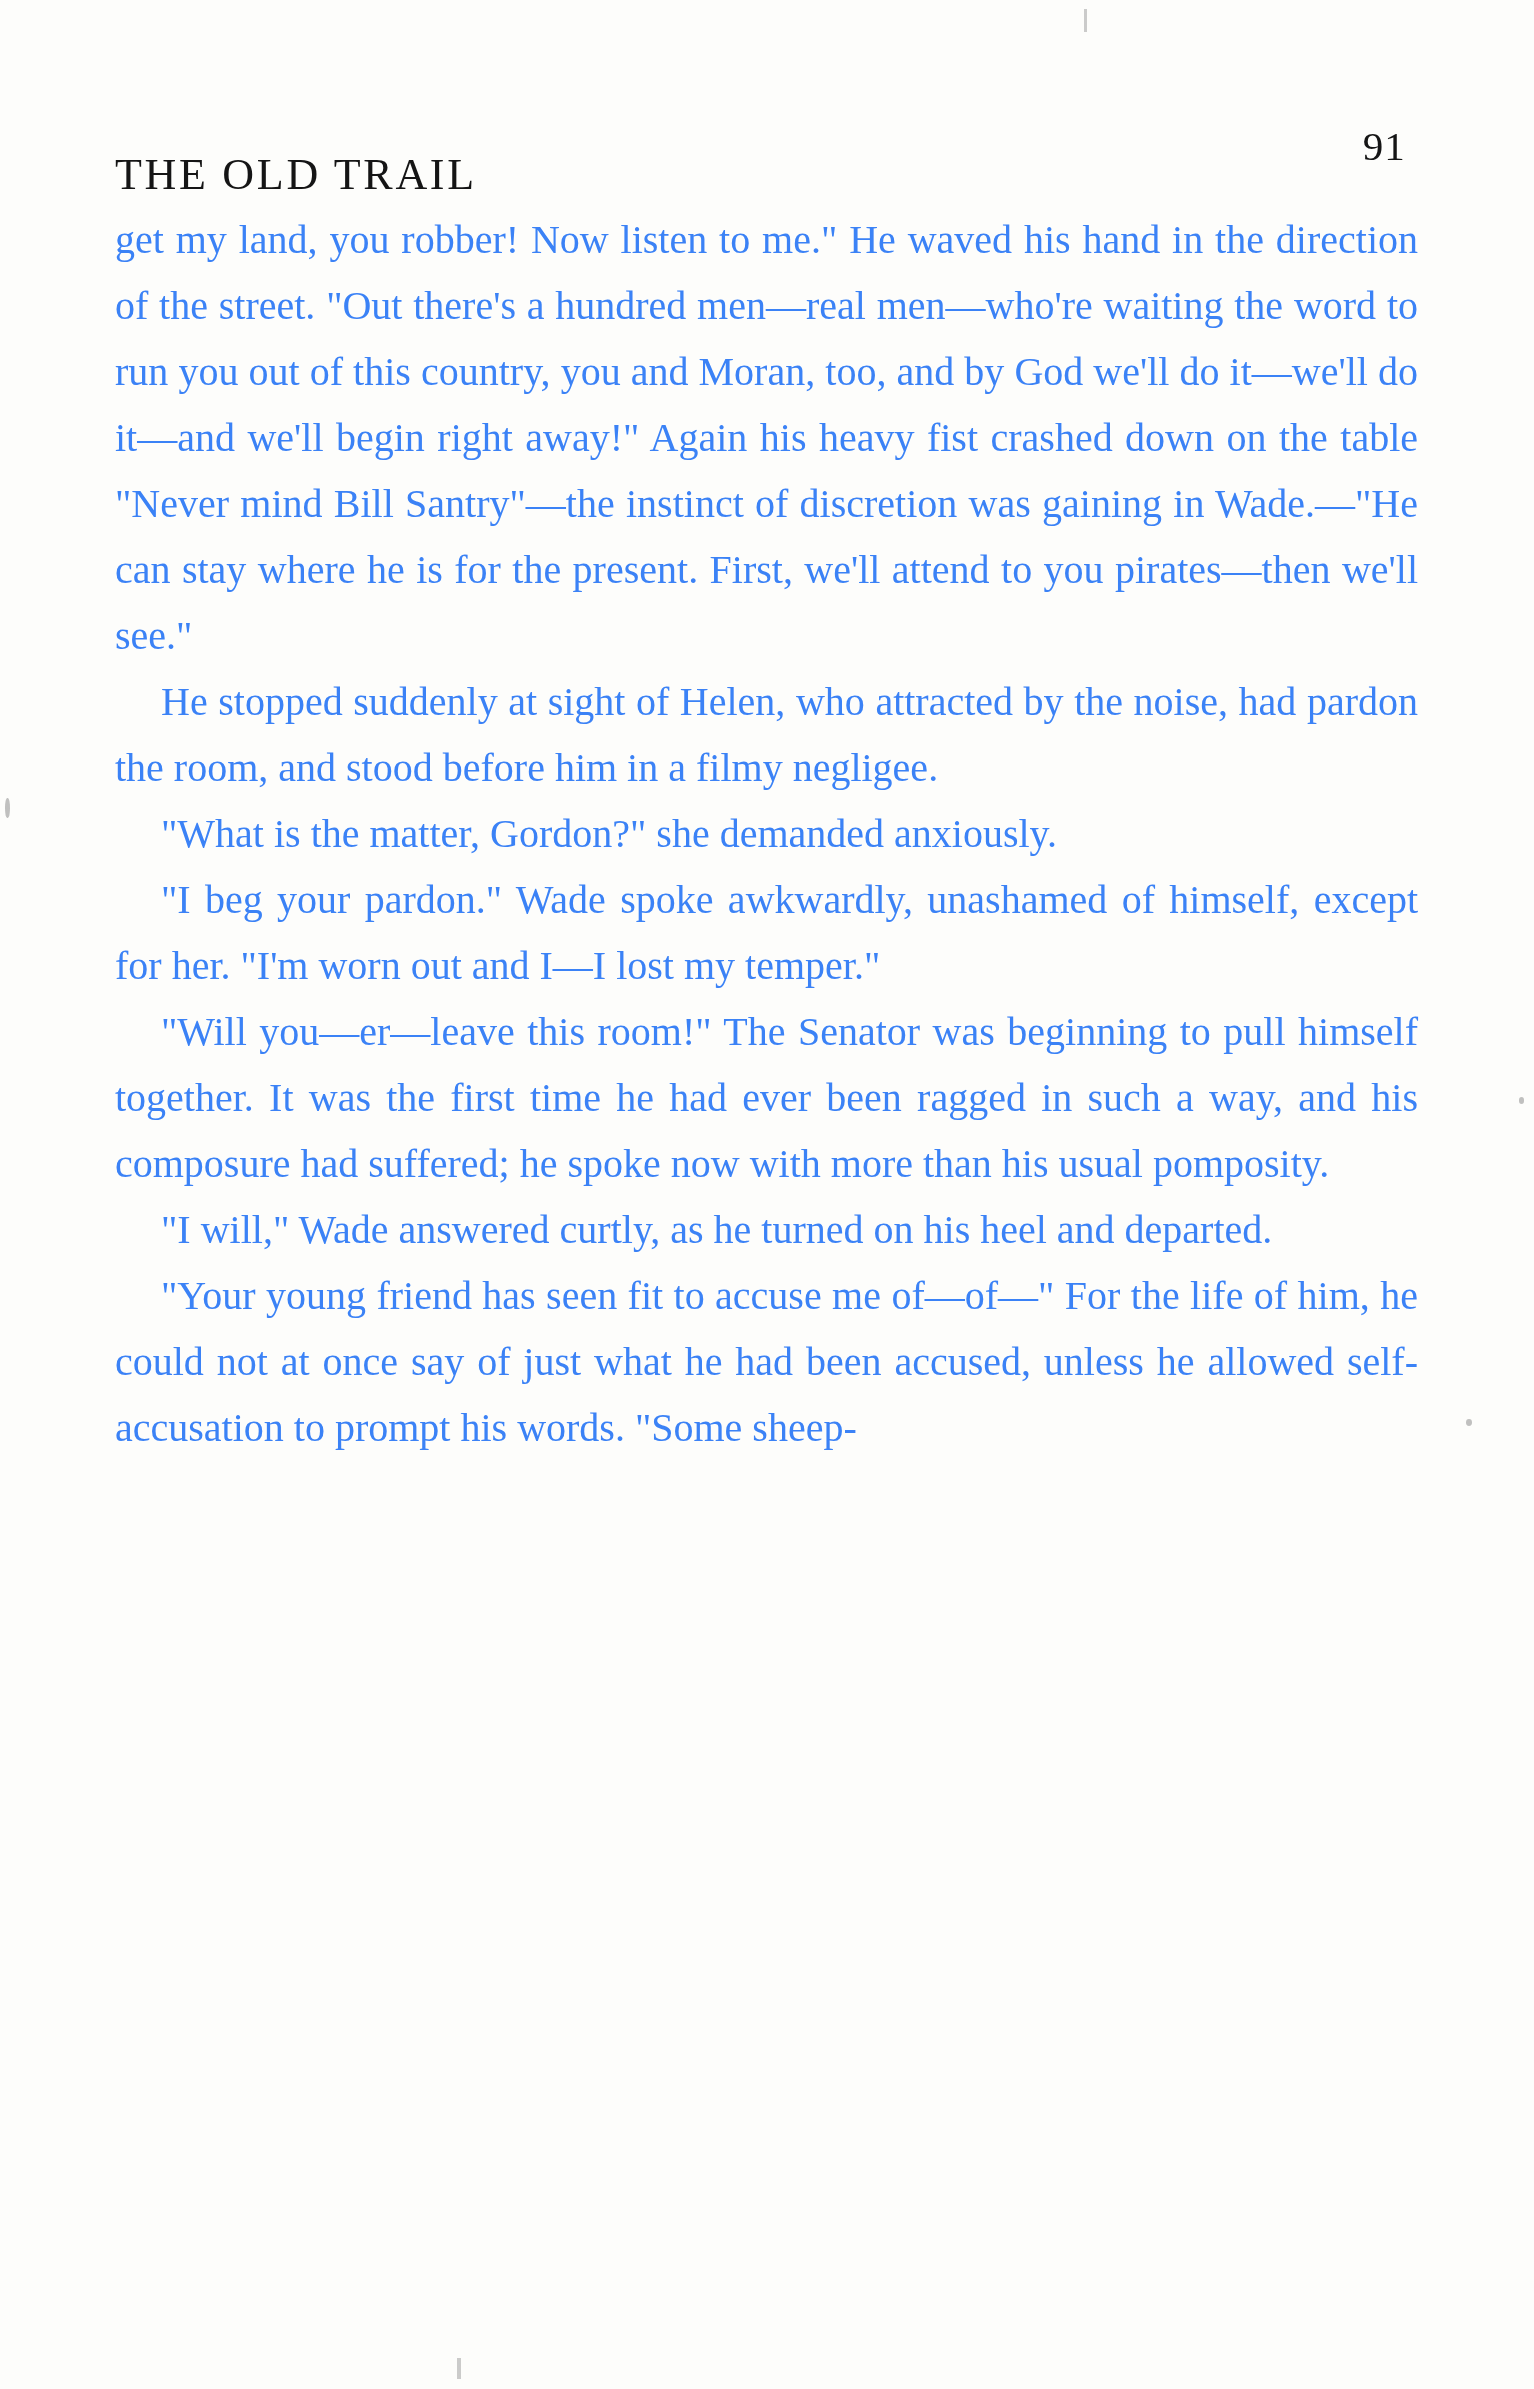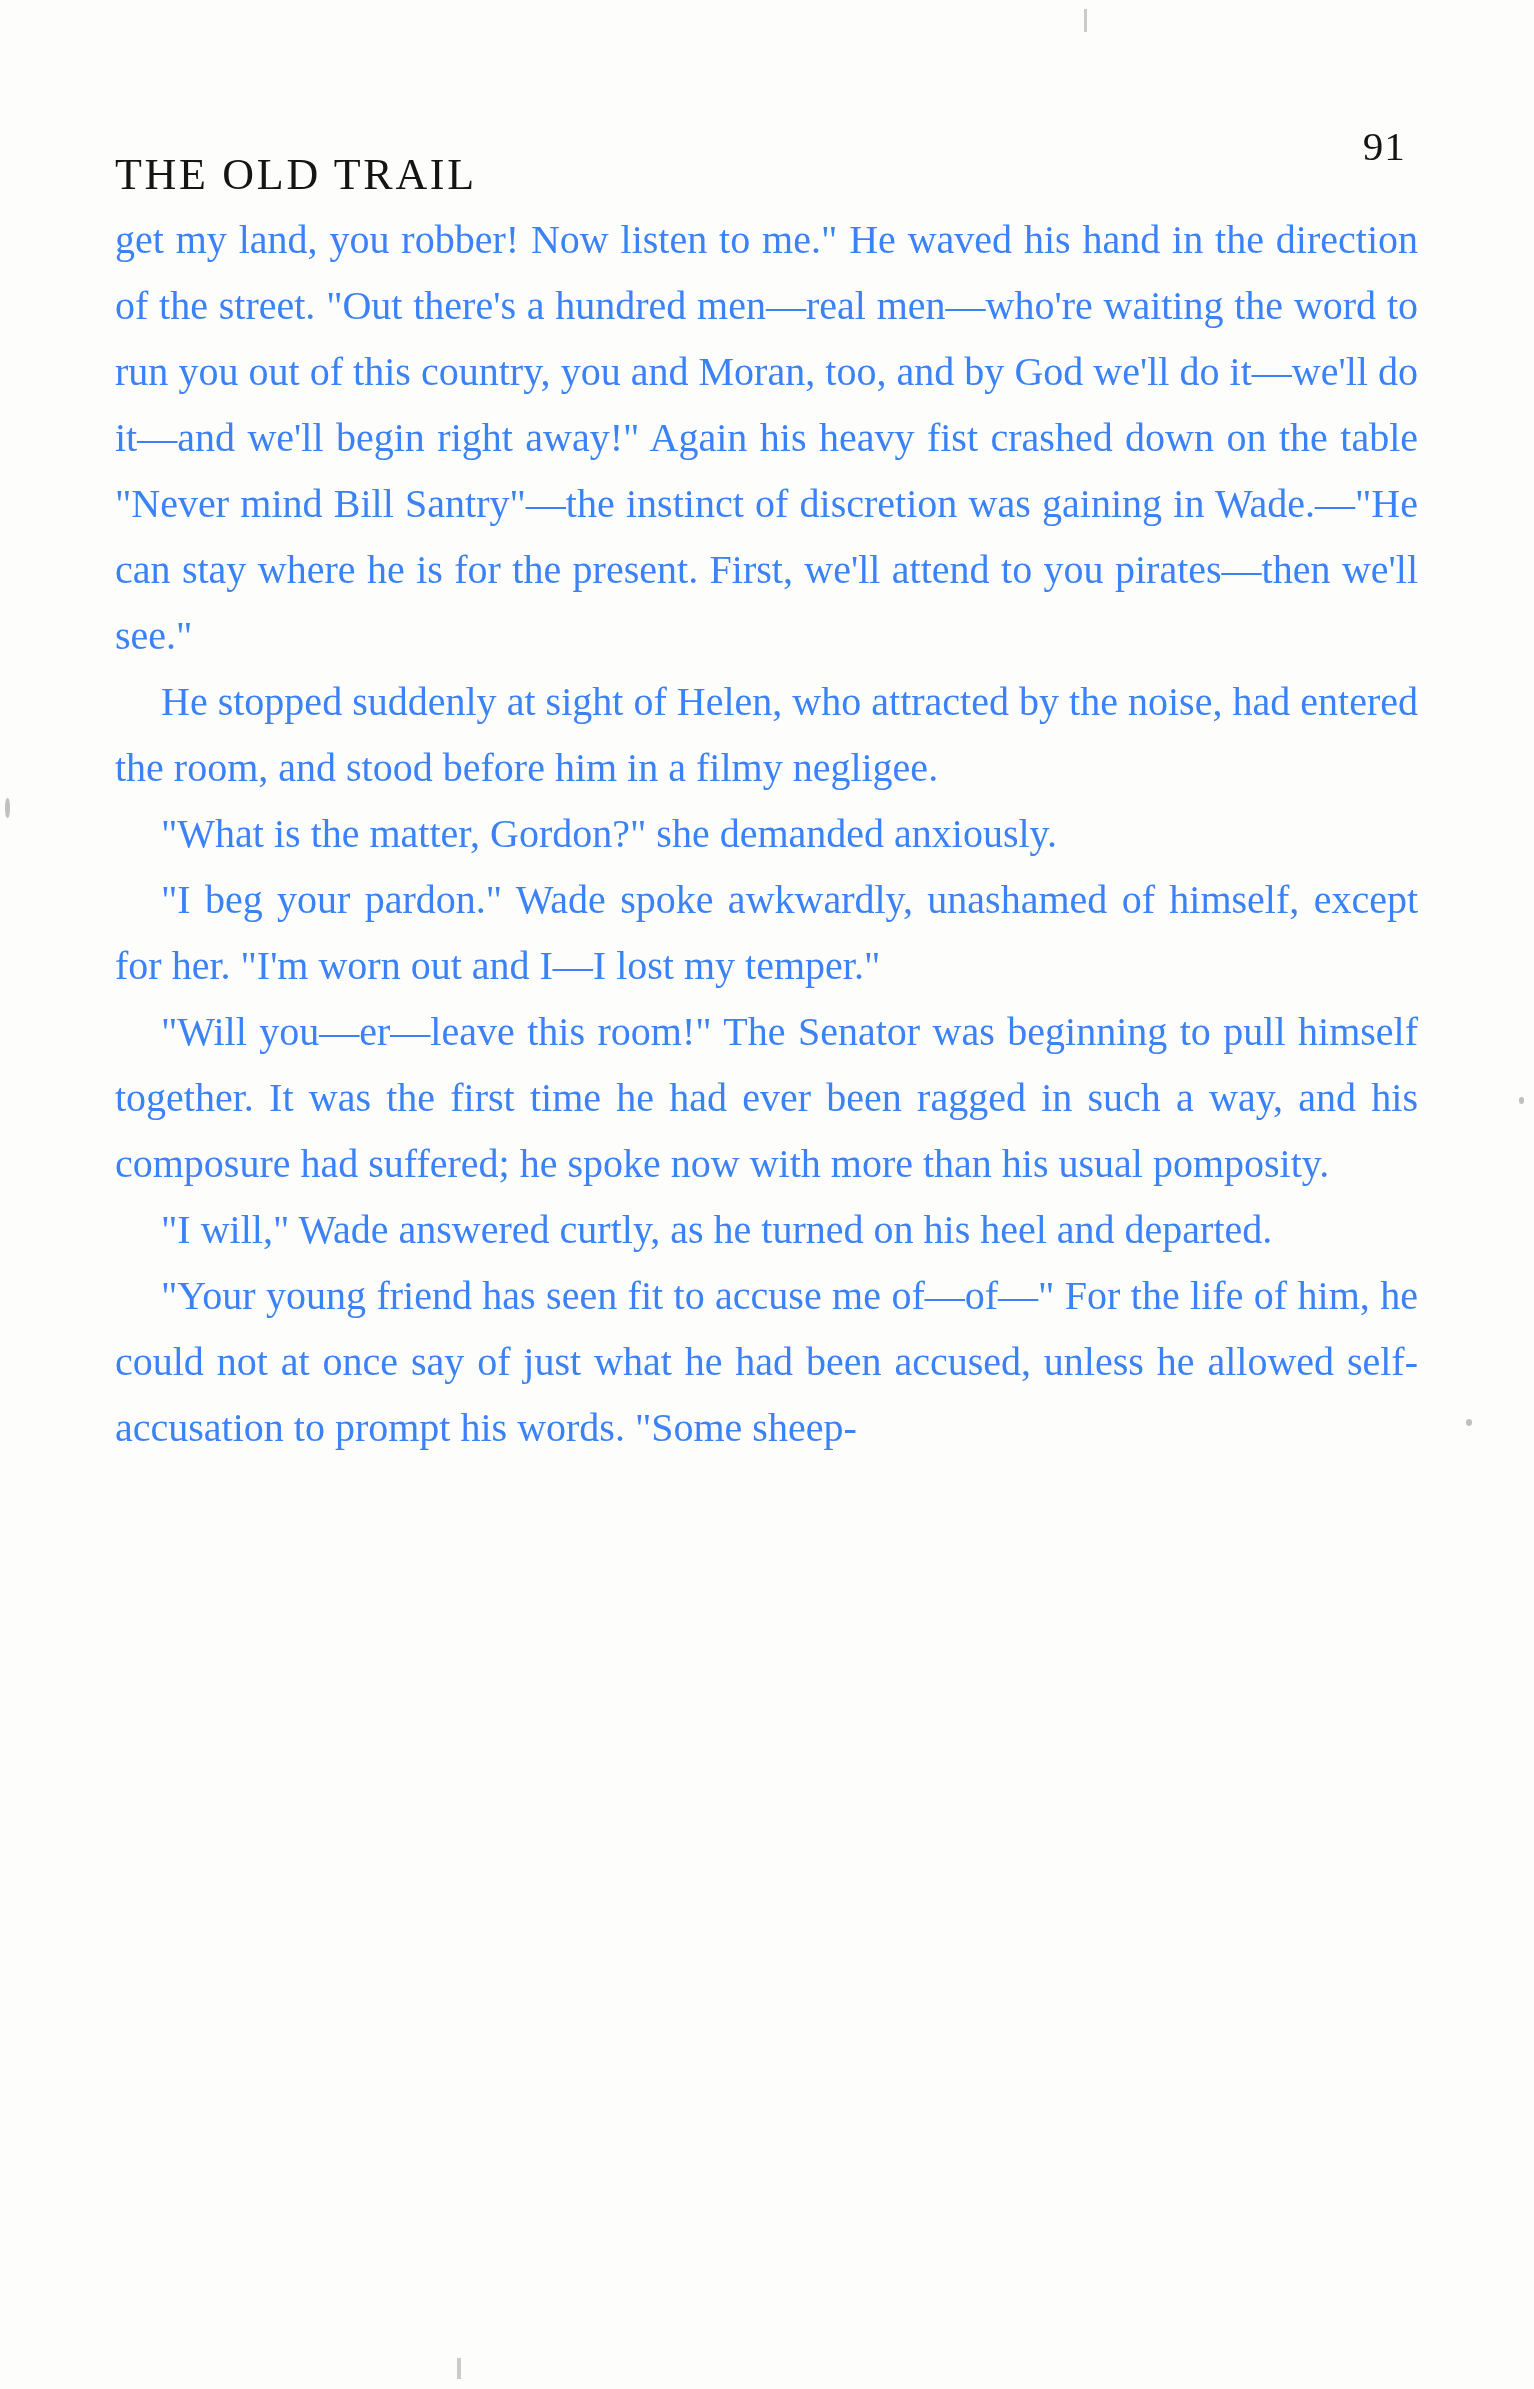--- a/index.html
+++ b/index.html
@@ -93,21 +93,21 @@
 
   <div class="page-inner">
 
     <div class="running-head">
       <div class="running-title">THE OLD TRAIL</div>
       <div class="folio">91</div>
     </div>
 
     <div class="body-text">
       <p>get my land, you robber! Now listen to me." He waved his hand in the direction of the street. "Out there's a hundred men—real men—who're waiting the word to run you out of this country, you and Moran, too, and by God we'll do it—we'll do it—and we'll begin right away!" Again his heavy fist crashed down on the table "Never mind Bill Santry"—the instinct of discretion was gaining in Wade.—"He can stay where he is for the present. First, we'll attend to you pirates—then we'll see."</p>
-      <p class="indent">He stopped suddenly at sight of Helen, who attracted by the noise, had entered the room, and stood before him in a filmy negligee.</p>
+      <p class="indent">He stopped suddenly at sight of Helen, who attracted by the noise, had pardon the room, and stood before him in a filmy negligee.</p>
       <p class="indent">"What is the matter, Gordon?" she demanded anxiously.</p>
       <p class="indent">"I beg your pardon." Wade spoke awkwardly, unashamed of himself, except for her. "I'm worn out and I—I lost my temper."</p>
       <p class="indent">"Will you—er—leave this room!" The Senator was beginning to pull himself together. It was the first time he had ever been ragged in such a way, and his composure had suffered; he spoke now with more than his usual pomposity.</p>
       <p class="indent">"I will," Wade answered curtly, as he turned on his heel and departed.</p>
       <p class="indent">"Your young friend has seen fit to accuse me of—of—" For the life of him, he could not at once say of just what he had been accused, unless he allowed self-accusation to prompt his words. "Some sheep-</p>
     </div>
 
   </div>
 </div>
 

